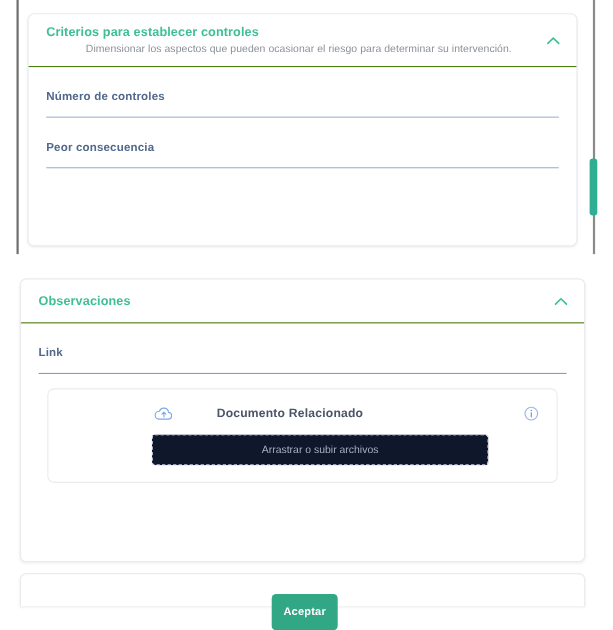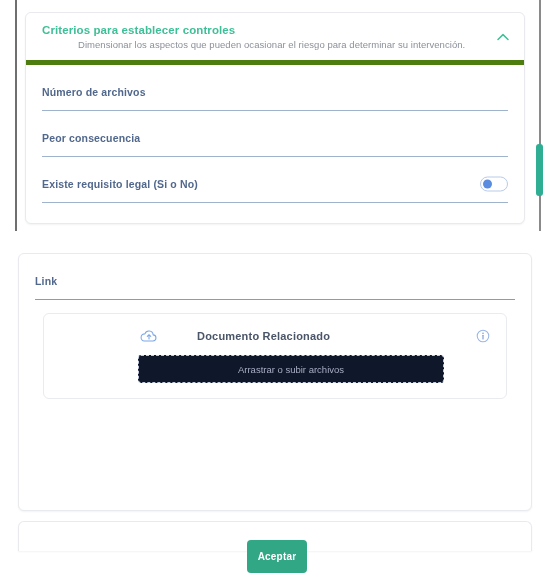--- a/index.html
+++ b/index.html
@@ -33,21 +33,21 @@
     border-radius: 6px;
     box-shadow: 0 1px 2px rgba(16,24,40,.05);
   }
   #card-criterios { left: 25px; top: 12px; width: 500px; height: 212px; }
   #card-observaciones { left: 18px; top: 253px; width: 514px; height: 258px; }
   #card-partial { left: 18px; top: 521px; width: 514px; height: 30px; border-bottom:none; border-radius:6px 6px 0 0;}
 
   .card-header {
     position: relative;
     padding: 11px 16px 10px 16px;
-    border-bottom: 5px solid #4d7c0f;
+    border-bottom: 1px solid #4d7c0f;
   }
   .card-header.plain { padding: 14px 16px 13px 16px; }
   .card-title {
     color: #3fbf97;
     font-size: 11.5px;
     font-weight: bold;
     letter-spacing: .1px;
   }
   .card-subtitle {
     color: #8b9099;
@@ -165,42 +165,44 @@
         <svg width="12" height="8" viewBox="0 0 12 8" fill="none">
           <path d="M1 6.5L6 1.6L11 6.5" stroke="#3fbf97" stroke-width="1.5" stroke-linecap="round" stroke-linejoin="round"></path>
         </svg>
       </div>
     </div>
 
     <div class="card-body">
       <div class="field-gap"></div>
 
       <div class="field">
-        <span class="flabel">Número de archivos</span>
+        <span class="flabel">Número de controles</span>
       </div>
       <div class="field-gap"></div>
 
       <div class="field">
         <span class="flabel">Peor consecuencia</span>
       </div>
       <div class="field-gap"></div>
 
-      <div class="field">
-        <span class="flabel">Existe requisito legal (Si o No)</span>
-        <div class="toggle">
-          <div class="knob"></div>
-        </div>
-      </div>
       <div class="field-gap"></div>
 
     </div>
   </div>
 
   <div class="card" id="card-observaciones">
 
+    <div class="card-header plain">
+      <div class="card-title">Observaciones</div>
+      <div class="chevron">
+        <svg width="12" height="8" viewBox="0 0 12 8" fill="none">
+          <path d="M1 6.5L6 1.6L11 6.5" stroke="#3fbf97" stroke-width="1.5" stroke-linecap="round" stroke-linejoin="round"></path>
+        </svg>
+      </div>
+    </div>
 
     <div class="card-body">
       <div class="field-gap"></div>
 
       <div class="field strong">
         <span class="flabel">Link</span>
       </div>
 
       <div class="upload-card">
         <div class="upload-head">

